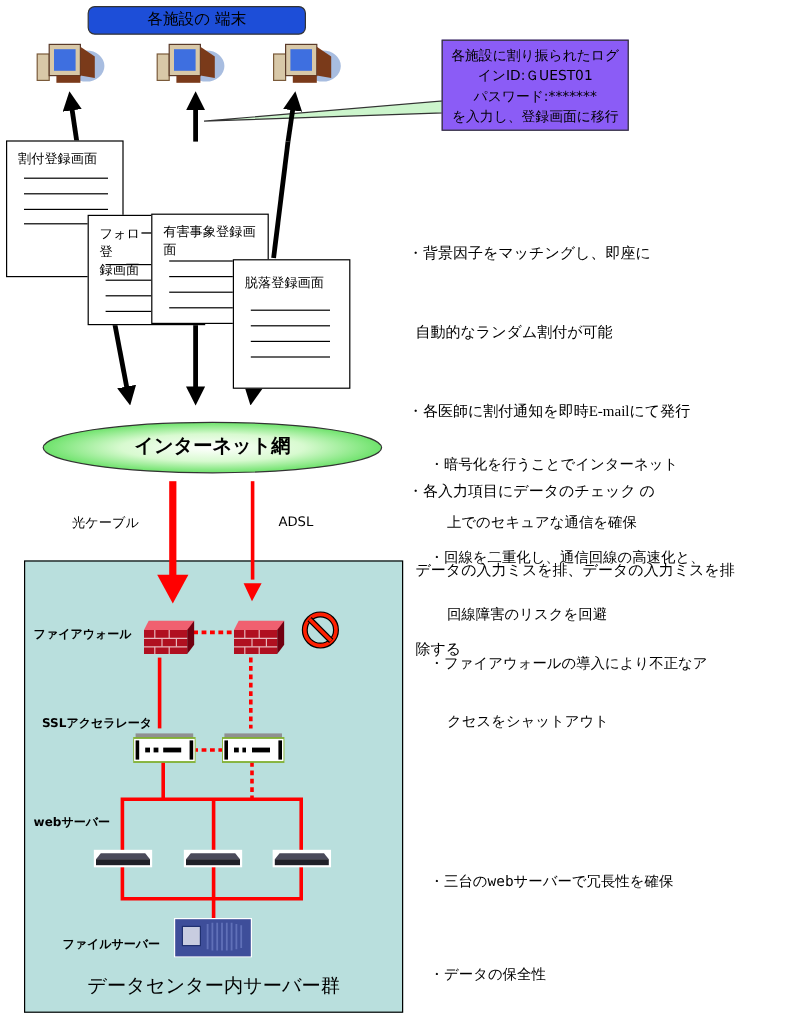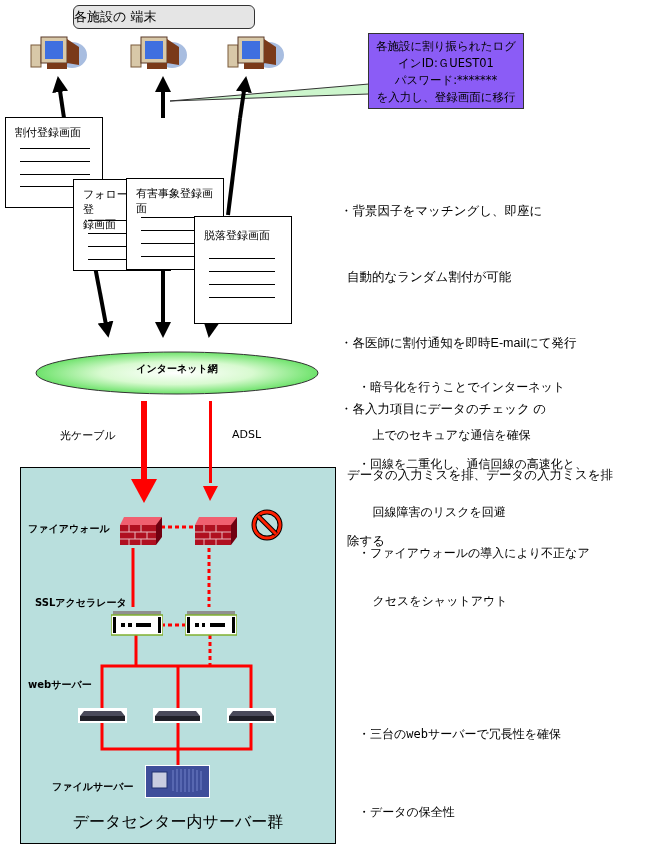--- a/index.html
+++ b/index.html
@@ -1,31 +1,31 @@
 <!DOCTYPE html>
 <html><head>
 <meta charset="utf-8">
 <style>
   html, body { margin:0; padding:0; background:#ffffff; }
   body { width:665px; height:848px; position:relative; overflow:hidden;
          font-family:"DejaVu Sans", sans-serif; color:#000; }
   .abs { position:absolute; }
-  .terminals-box { left:73px; top:5px; width:180px; height:22px; background:#e5e5e5;
-    border:1px solid #333; border-radius:6px; font-size:13px; text-align:left; line-height:22px; }
+  .terminals-box { left:73px; top:5px; width:180px; height:22px; background:#1d4ed8;
+    border:1px solid #333; border-radius:6px; font-size:13px; text-align:center; line-height:22px; }
   .callout { left:368px; top:33px; width:156px; height:76px; background:#8b5cf6;
     border:1px solid #333; font-size:11.5px; text-align:center; line-height:17px; padding-top:4px; box-sizing:border-box; }
   .form { background:#fff; border:1px solid #000; box-sizing:border-box; font-size:11px; }
   .form .title { padding:7px 0 0 9px; line-height:15px; }
   .form .ln { position:absolute; height:1px; background:#000; }
-  .desc { font-family:Liberation Sans, sans-serif; font-size:12.5px; line-height:22px; white-space:pre; }
+  .desc { font-family:Liberation Serif, serif; font-size:12.5px; line-height:22px; white-space:pre; }
   .desc2 { font-family:"DejaVu Sans Mono", monospace; font-size:12px; line-height:16px; white-space:pre; }
   .dc { left:20px; top:467px; width:314px; height:375px; background:#b9dfdd; border:1px solid #000; }
   .lbl { font-size:10px; font-weight:bold; }
   .dc-title { font-size:16px; }
-  .inet-label { font-size:10px; font-weight:bold; }
+  .inet-label { font-size:16px; font-weight:bold; }
   .cable-label { font-size:11px; font-weight:normal; }
 </style>
 </head>
 <body>
 
 <div class="abs terminals-box">各施設の 端末</div>
 
 <svg class="abs" style="left:0;top:0" width="665" height="848">
   <defs>
     <marker id="ah" markerWidth="4" markerHeight="4" refX="2" refY="2" orient="auto" markerUnits="strokeWidth">
@@ -76,21 +76,21 @@
   </svg>
 </div>
 
 <div class="abs callout">
   <div>各施設に割り振られたログ</div>
   <div>インID:ＧUEST01</div>
   <div>パスワード:*******</div>
   <div>を入力し、登録画面に移行</div>
 </div>
 
-<div class="abs form" style="left:5px;top:117px;width:98px;height:91px;">
+<div class="abs form" style="left:5px;top:117px;width:98px;height:114px;">
   <div class="title">割付登録画面</div>
   <div class="ln" style="left:14px;width:70px;top:30px"></div>
   <div class="ln" style="left:14px;width:70px;top:43px"></div>
   <div class="ln" style="left:14px;width:70px;top:56px"></div>
   <div class="ln" style="left:14px;width:70px;top:68px"></div>
 </div>
 <div class="abs form" style="left:73px;top:147px;width:98px;height:92px;margin-top:32px;">
   <div class="title" style="white-space:pre-line">フォローアップ登
 録画面</div>
   <div class="ln" style="left:14px;width:70px;top:40px"></div>

